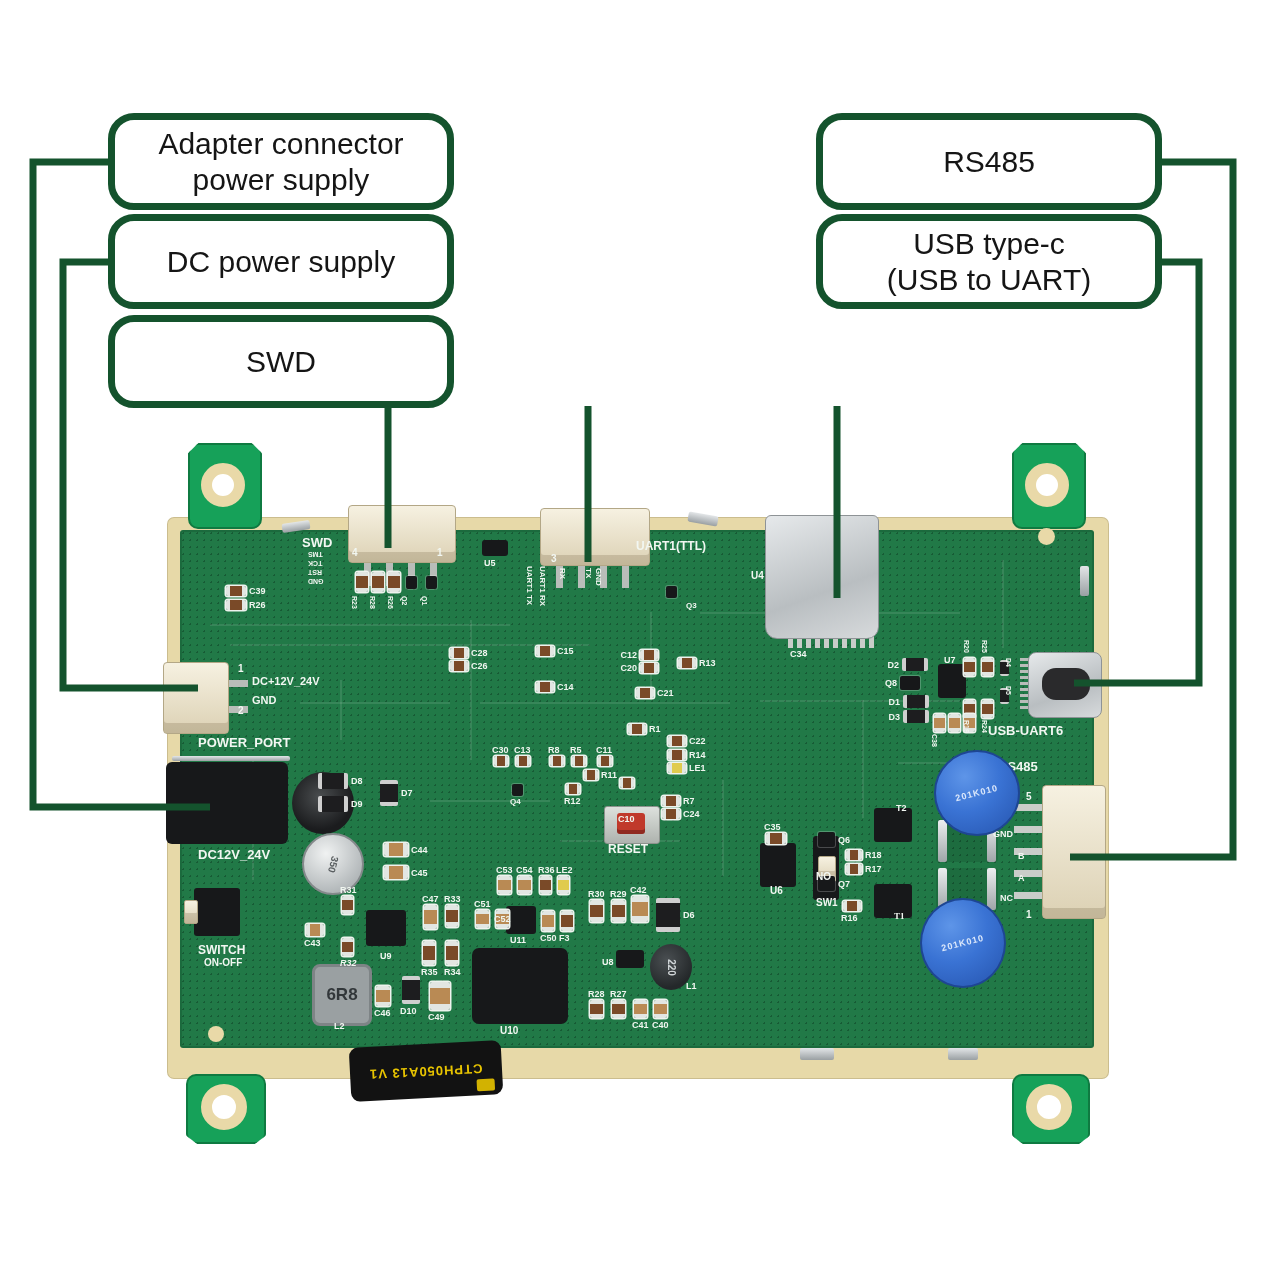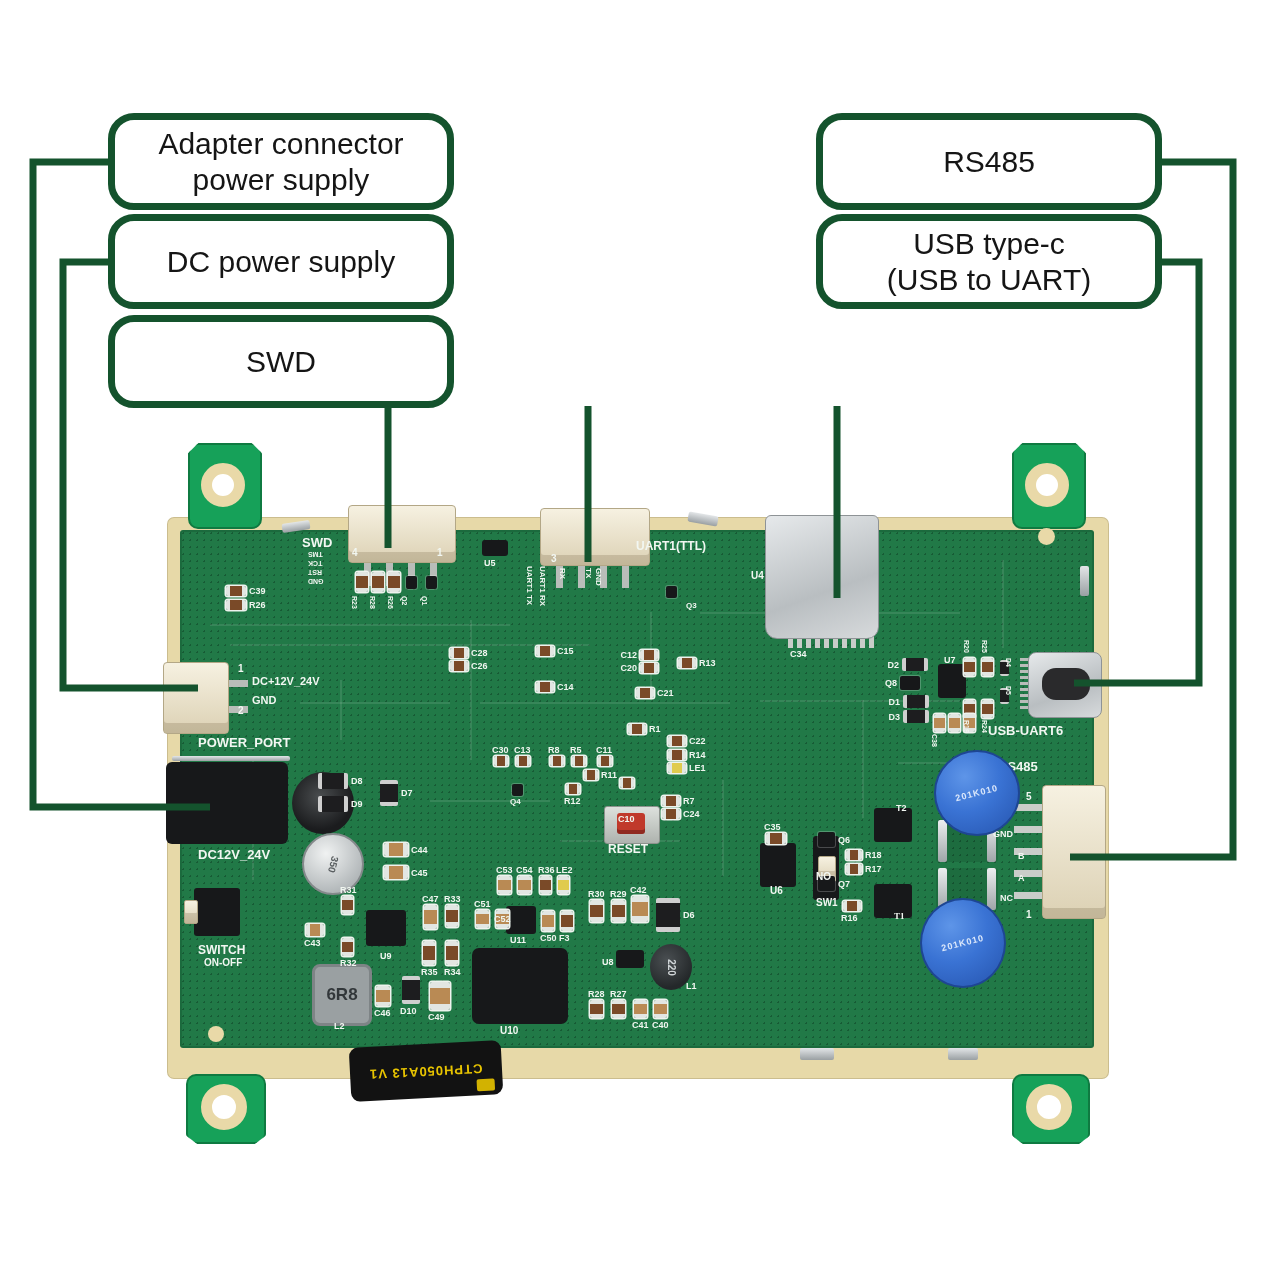--- a/index.html
+++ b/index.html
@@ -262,21 +262,21 @@
     <span class="ref" style="left: 401px; top: 788px;">D7</span>
     <div class="part cap" style="left: 384px; top: 843px; width: 24px; height: 13px;"></div>
     <span class="ref" style="left: 411px; top: 844.5px;">C44</span>
     <div class="part cap" style="left: 384px; top: 866px; width: 24px; height: 13px;"></div>
     <span class="ref" style="left: 411px; top: 867.5px;">C45</span>
     <div class="part cap" style="left: 306px; top: 924px; width: 18px; height: 12px;"></div>
     <span class="ref" style="left: 304px; top: 938px;">C43</span>
     <div class="part res v" style="left: 342px; top: 896px; width: 11px; height: 18px;"></div>
     <span class="ref" style="left: 340px; top: 885px;">R31</span>
     <div class="part res v" style="left: 342px; top: 938px; width: 11px; height: 18px;"></div>
-    <span class="ref" style="left: 340px; top: 958px;">R32</span>
+    <span class="ref" style="left: 340px; top: 958px; font-style: italic;">R32</span>
     <div class="part cap v" style="left: 424px; top: 905px; width: 13px; height: 24px;"></div>
     <span class="ref" style="left: 422px; top: 894px;">C47</span>
     <div class="part res v" style="left: 446px; top: 905px; width: 12px; height: 22px;"></div>
     <span class="ref" style="left: 444px; top: 894px;">R33</span>
     <div class="part res v" style="left: 423px; top: 941px; width: 12px; height: 24px;"></div>
     <span class="ref" style="left: 421px; top: 967px;">R35</span>
     <div class="part res v" style="left: 446px; top: 941px; width: 12px; height: 24px;"></div>
     <span class="ref" style="left: 444px; top: 967px;">R34</span>
     <div class="part cap v" style="left: 498px; top: 876px; width: 13px; height: 18px;"></div>
     <span class="ref" style="left: 496px; top: 865px;">C53</span>

